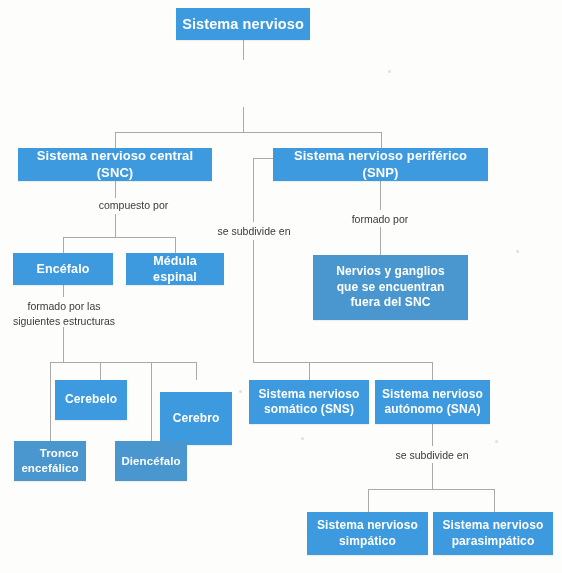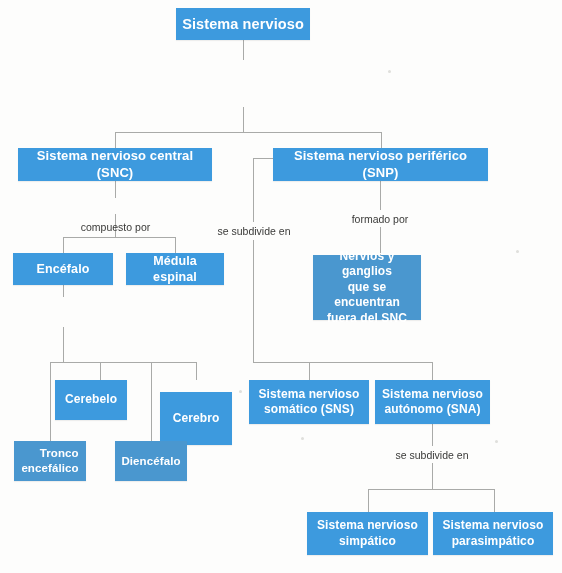--- a/index.html
+++ b/index.html
@@ -122,40 +122,42 @@
   <div class="ln v" style="left:380px; top:181px; height:29px;"></div>
   <div class="ln v" style="left:380px; top:227px; height:28px;"></div>
 
   <div class="ln v" style="left:432px; top:424px; height:22px;"></div>
   <div class="ln v" style="left:432px; top:463px; height:26px;"></div>
   <div class="ln h" style="left:368px; top:489px; width:126px;"></div>
   <div class="ln v" style="left:368px; top:489px; height:23px;"></div>
   <div class="ln v" style="left:494px; top:489px; height:23px;"></div>
 
 
-  <div class="edge-label" style="left: 64px; top: 198px; width: 103px; white-space: pre-line; margin-top: 22px;">compuesto por</div>
+  <div class="edge-label" style="left: 82px; top: 198px; width: 103px; white-space: pre-line;">compuesto por</div>
 
   <div class="edge-label" style="left: 210px; top: 224px; width: 88px; white-space: pre-line;">se subdivide en</div>
 
   <div class="edge-label" style="left: 340px; top: 212px; width: 80px; white-space: pre-line;">formado por</div>
 
+  <div class="edge-label" style="left: 8px; top: 299px; width: 112px; white-space: pre-line;">formado por las
+siguientes estructuras</div>
 
   <div class="edge-label" style="left: 388px; top: 448px; width: 88px; white-space: pre-line;">se subdivide en</div>
 
   <div class="node root" style="left: 176px; top: 8px; width: 134px; height: 32px; white-space: pre-line;">Sistema nervioso</div>
 
   <div class="node lvl1" style="left: 18px; top: 148px; width: 194px; height: 33px; white-space: pre-line;">Sistema nervioso central (SNC)</div>
 
   <div class="node lvl1" style="left: 273px; top: 148px; width: 215px; height: 33px; white-space: pre-line;">Sistema nervioso periférico (SNP)</div>
 
   <div class="node lvl2" style="left: 13px; top: 253px; width: 100px; height: 32px; white-space: pre-line;">Encéfalo</div>
 
   <div class="node lvl2" style="left: 126px; top: 253px; width: 98px; height: 32px; white-space: pre-line;">Médula espinal</div>
 
-  <div class="node small muted" style="left: 313px; top: 255px; width: 108px; height: 65px; white-space: pre-line;">Nervios y ganglios
+  <div class="node small muted" style="left: 313px; top: 255px; width: 155px; height: 65px; white-space: pre-line;">Nervios y ganglios
 que se encuentran
 fuera del SNC</div>
 
   <div class="node small" style="left: 55px; top: 380px; width: 72px; height: 40px; white-space: pre-line;">Cerebelo</div>
 
   <div class="node small" style="left: 160px; top: 392px; width: 72px; height: 53px; white-space: pre-line;">Cerebro</div>
 
   <div class="node tiny muted" style="left: 14px; top: 441px; width: 72px; height: 40px; white-space: pre-line; text-align: right;">Tronco
 encefálico</div>
 

